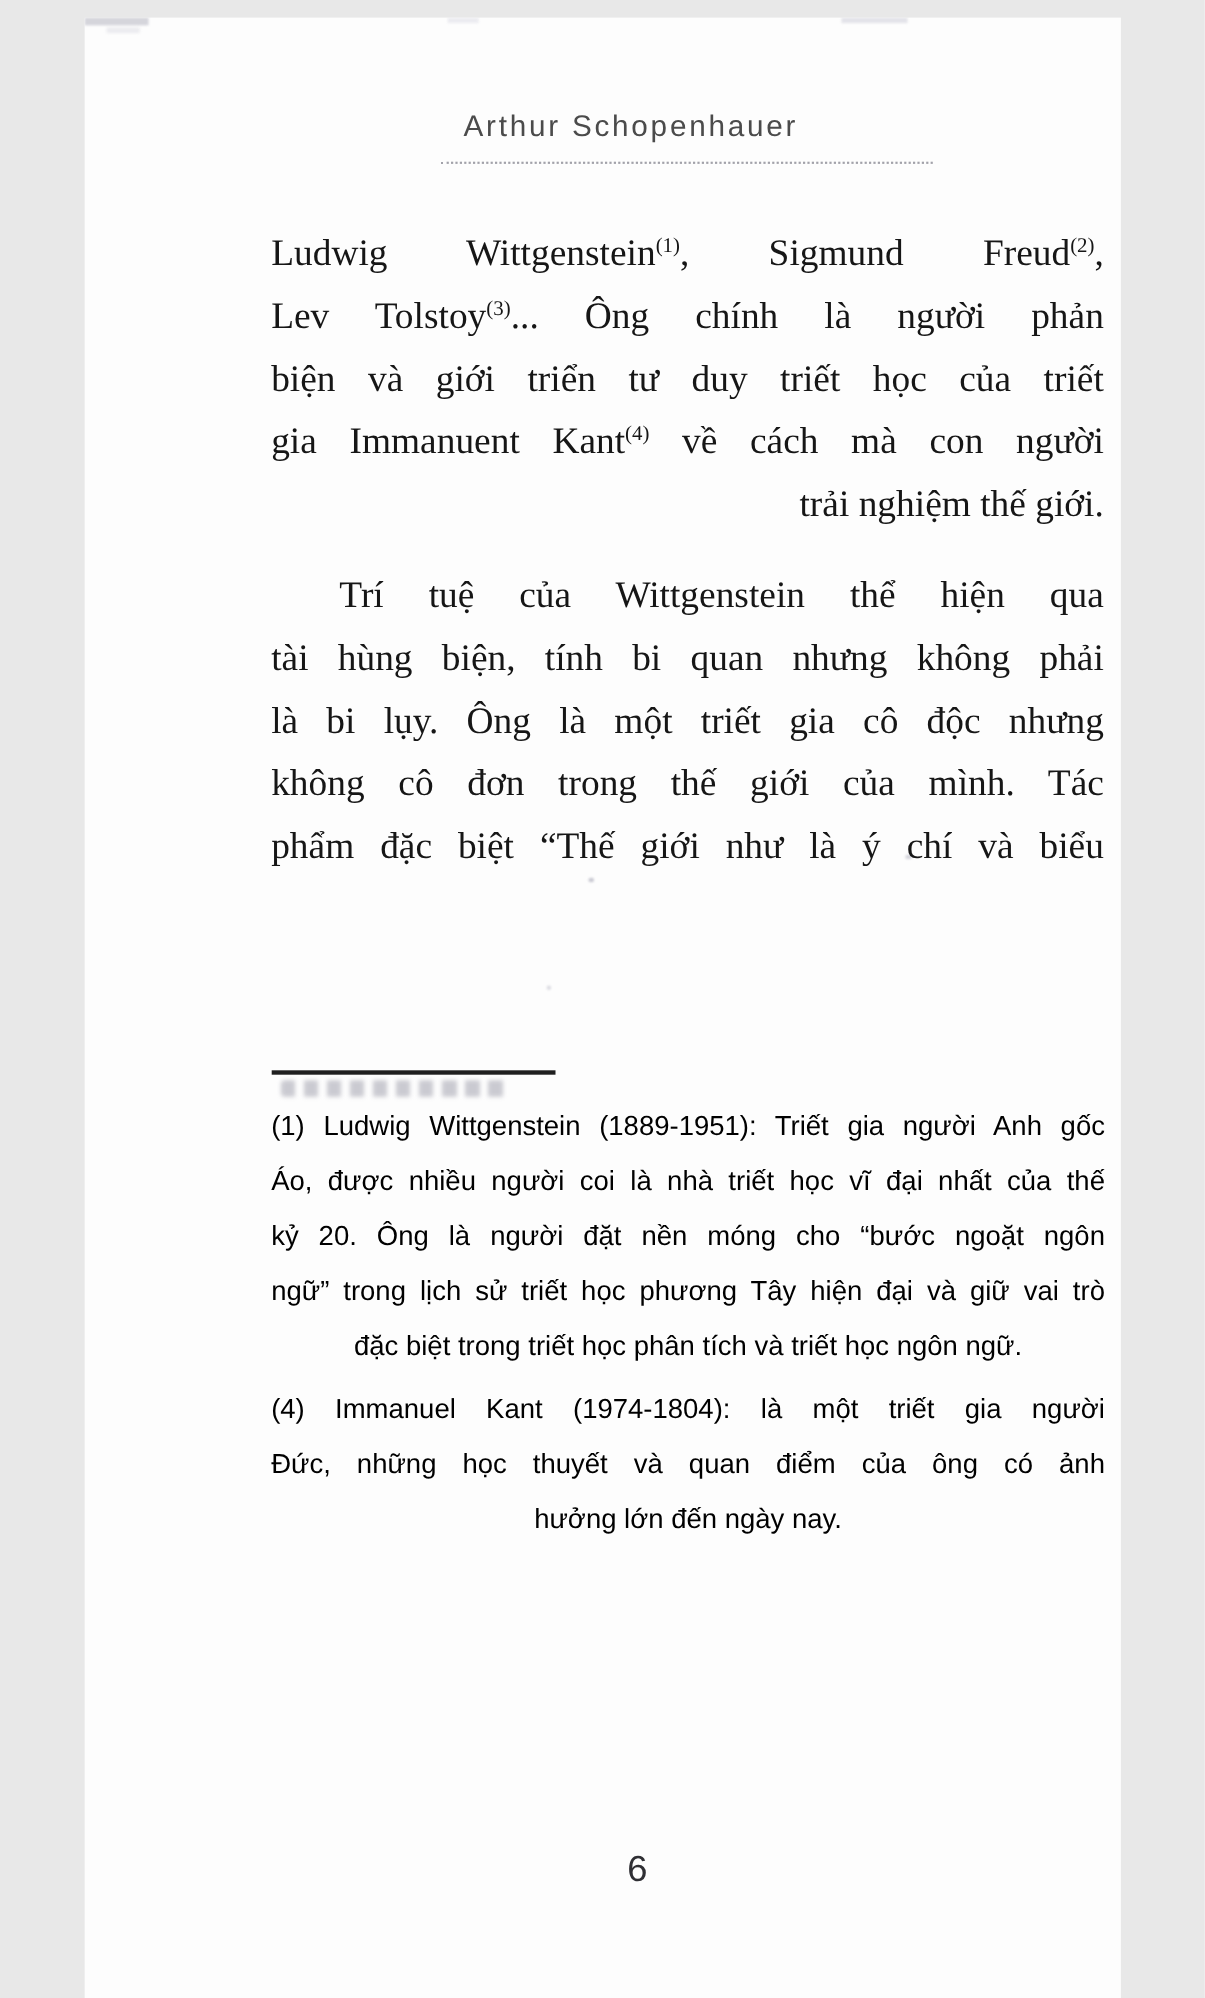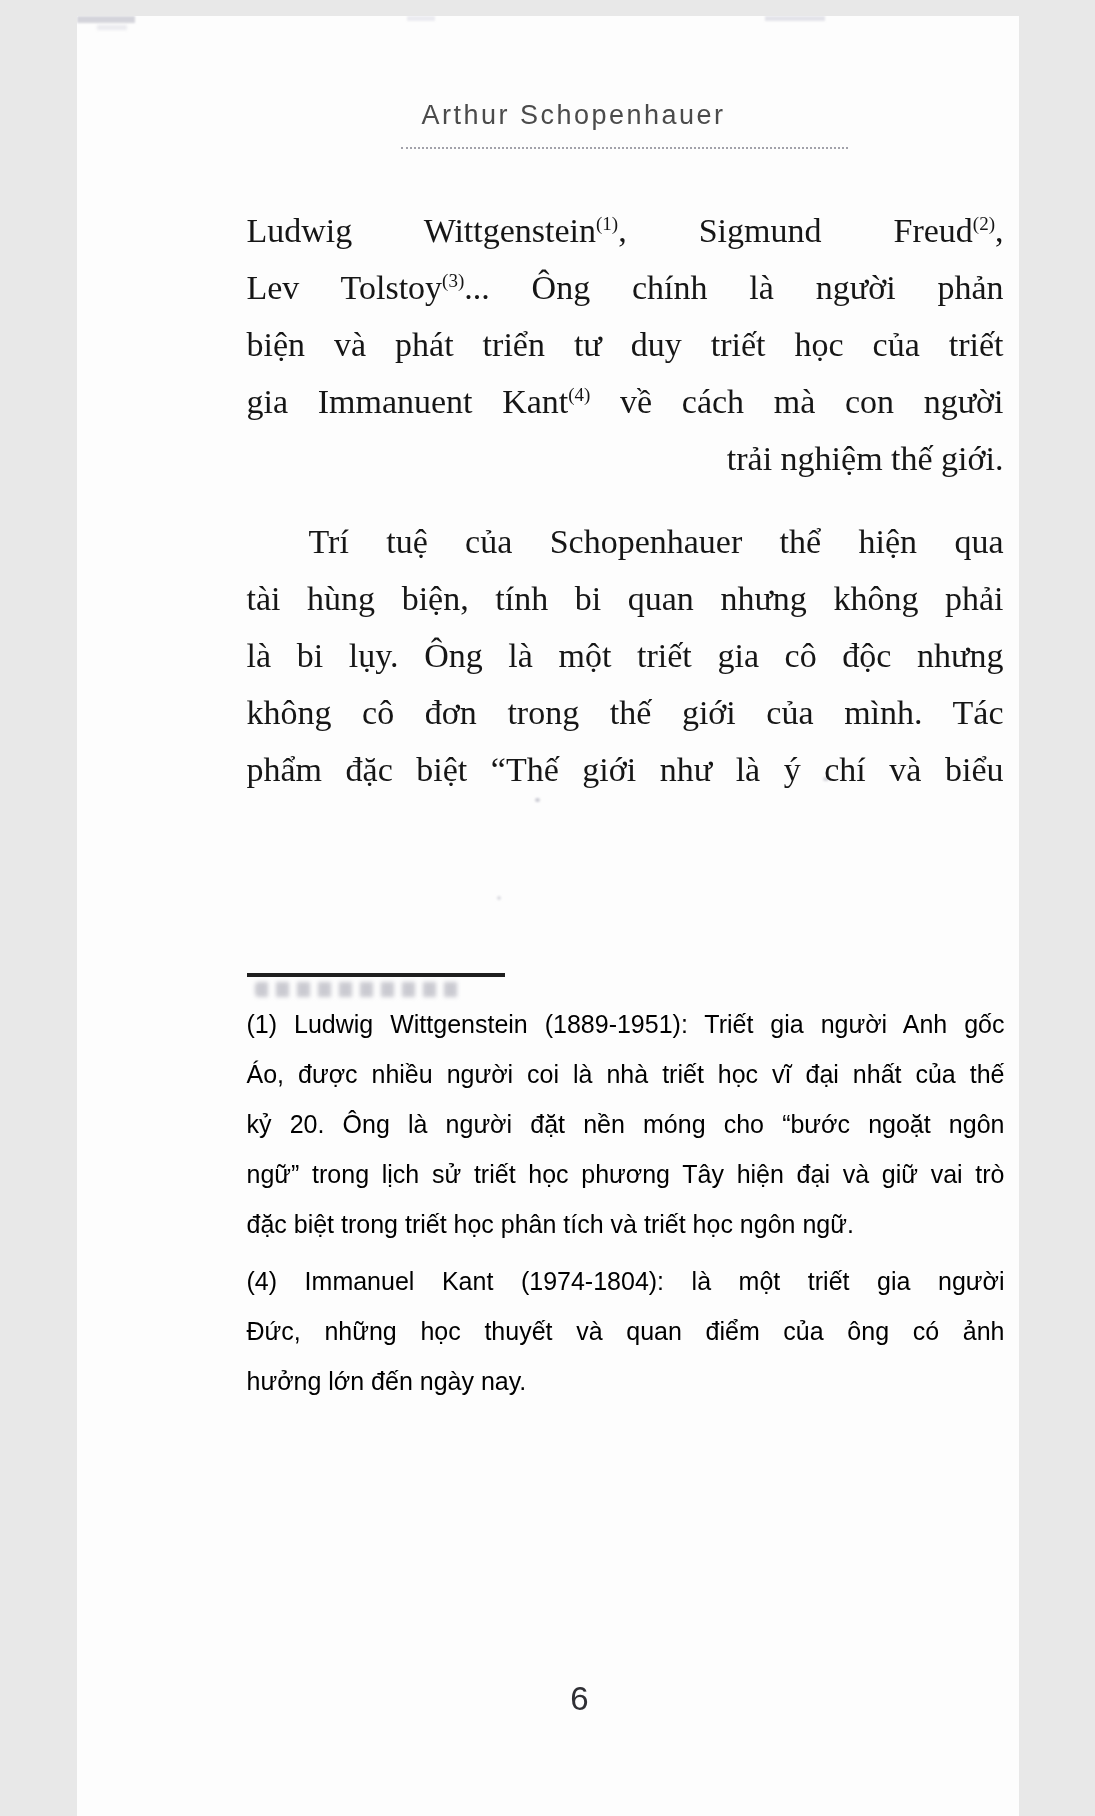--- a/index.html
+++ b/index.html
@@ -83,21 +83,21 @@
     position: absolute;
     top: 983px;
     left: 170px;
     width: 758px;
     font-family: "Liberation Sans", "DejaVu Sans", sans-serif;
     font-size: 25px;
     line-height: 50px;
     color: #000000;
   }
   .footnote { margin-bottom: 7px; }
-  .fn-line { text-align: left; }
+  .fn-line { text-align: center; }
   .fn-line.j { text-align: justify; text-align-last: justify; }
 
   
   .page-num {
     position: absolute;
     top: 1664px;
     left: 0;
     width: 100%;
     text-align: center;
     transform: translateX(32px);
@@ -132,26 +132,26 @@
   <div class="artifact speck2"></div>
   <div class="artifact speck3"></div>
 
   <div class="hdr-title">Arthur Schopenhauer</div>
   <div class="dotted-divider"></div>
 
   <main class="body-text">
       <div class="para">
         <div class="line j"><span>Ludwig Wittgenstein</span><sup>(1)</sup><span>, Sigmund Freud</span><sup>(2)</sup><span>,</span></div>
         <div class="line j"><span>Lev Tolstoy</span><sup>(3)</sup><span>... Ông chính là người phản</span></div>
-        <div class="line j"><span>biện và phát triển tư duy triết học của triết</span></div>
+        <div class="line j"><span>biện và giới triển tư duy triết học của triết</span></div>
         <div class="line j"><span>gia Immanuent Kant</span><sup>(4)</sup><span> về cách mà con người</span></div>
         <div class="line"><span>trải nghiệm thế giới.</span></div>
       </div>
       <div class="para">
-        <div class="line j ind"><span>Trí tuệ của Schopenhauer thể hiện qua</span></div>
+        <div class="line j ind"><span>Trí tuệ của Wittgenstein thể hiện qua</span></div>
         <div class="line j"><span>tài hùng biện, tính bi quan nhưng không phải</span></div>
         <div class="line j"><span>là bi lụy. Ông là một triết gia cô độc nhưng</span></div>
         <div class="line j"><span>không cô đơn trong thế giới của mình. Tác</span></div>
         <div class="line j"><span>phẩm đặc biệt “Thế giới như là ý chí và biểu</span></div>
       </div>
     </main>
 
   <div class="fn-rule"></div>
   <div class="ink-bleed artifact"></div>
 

